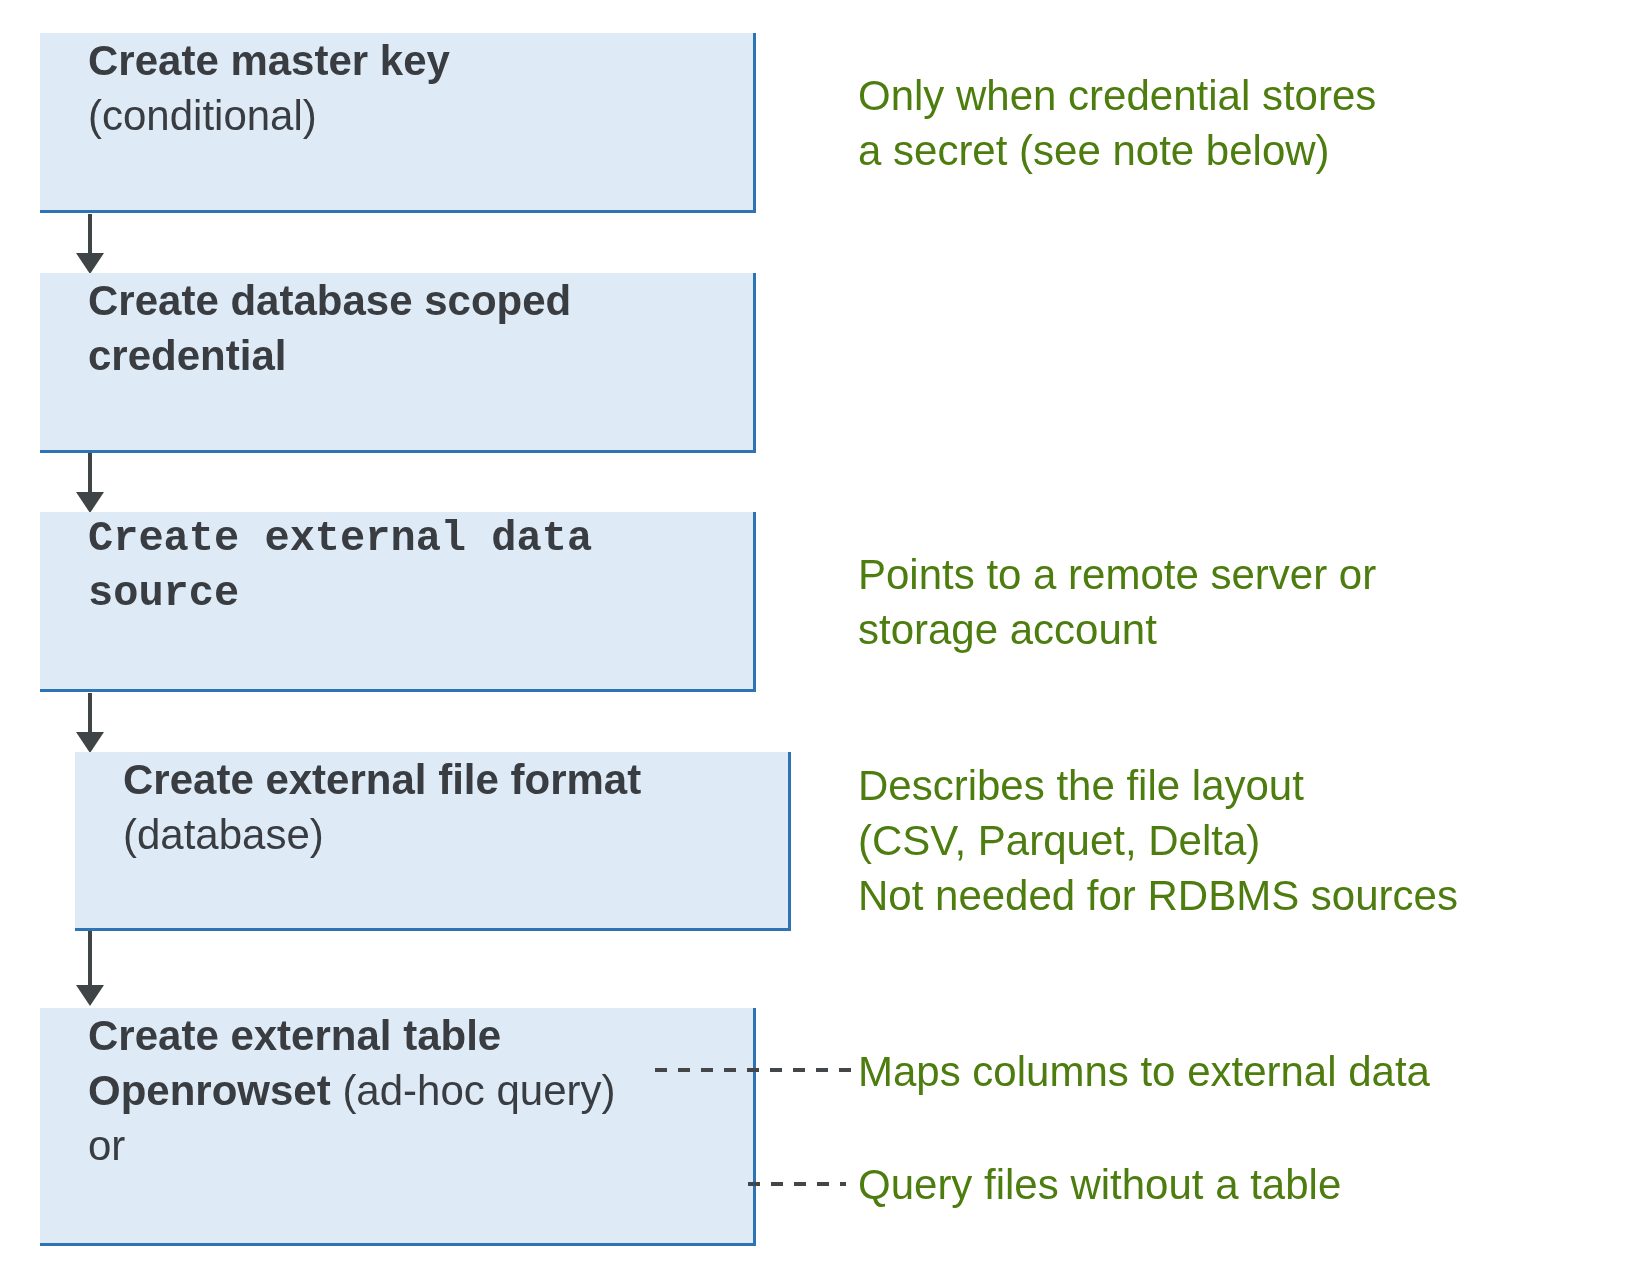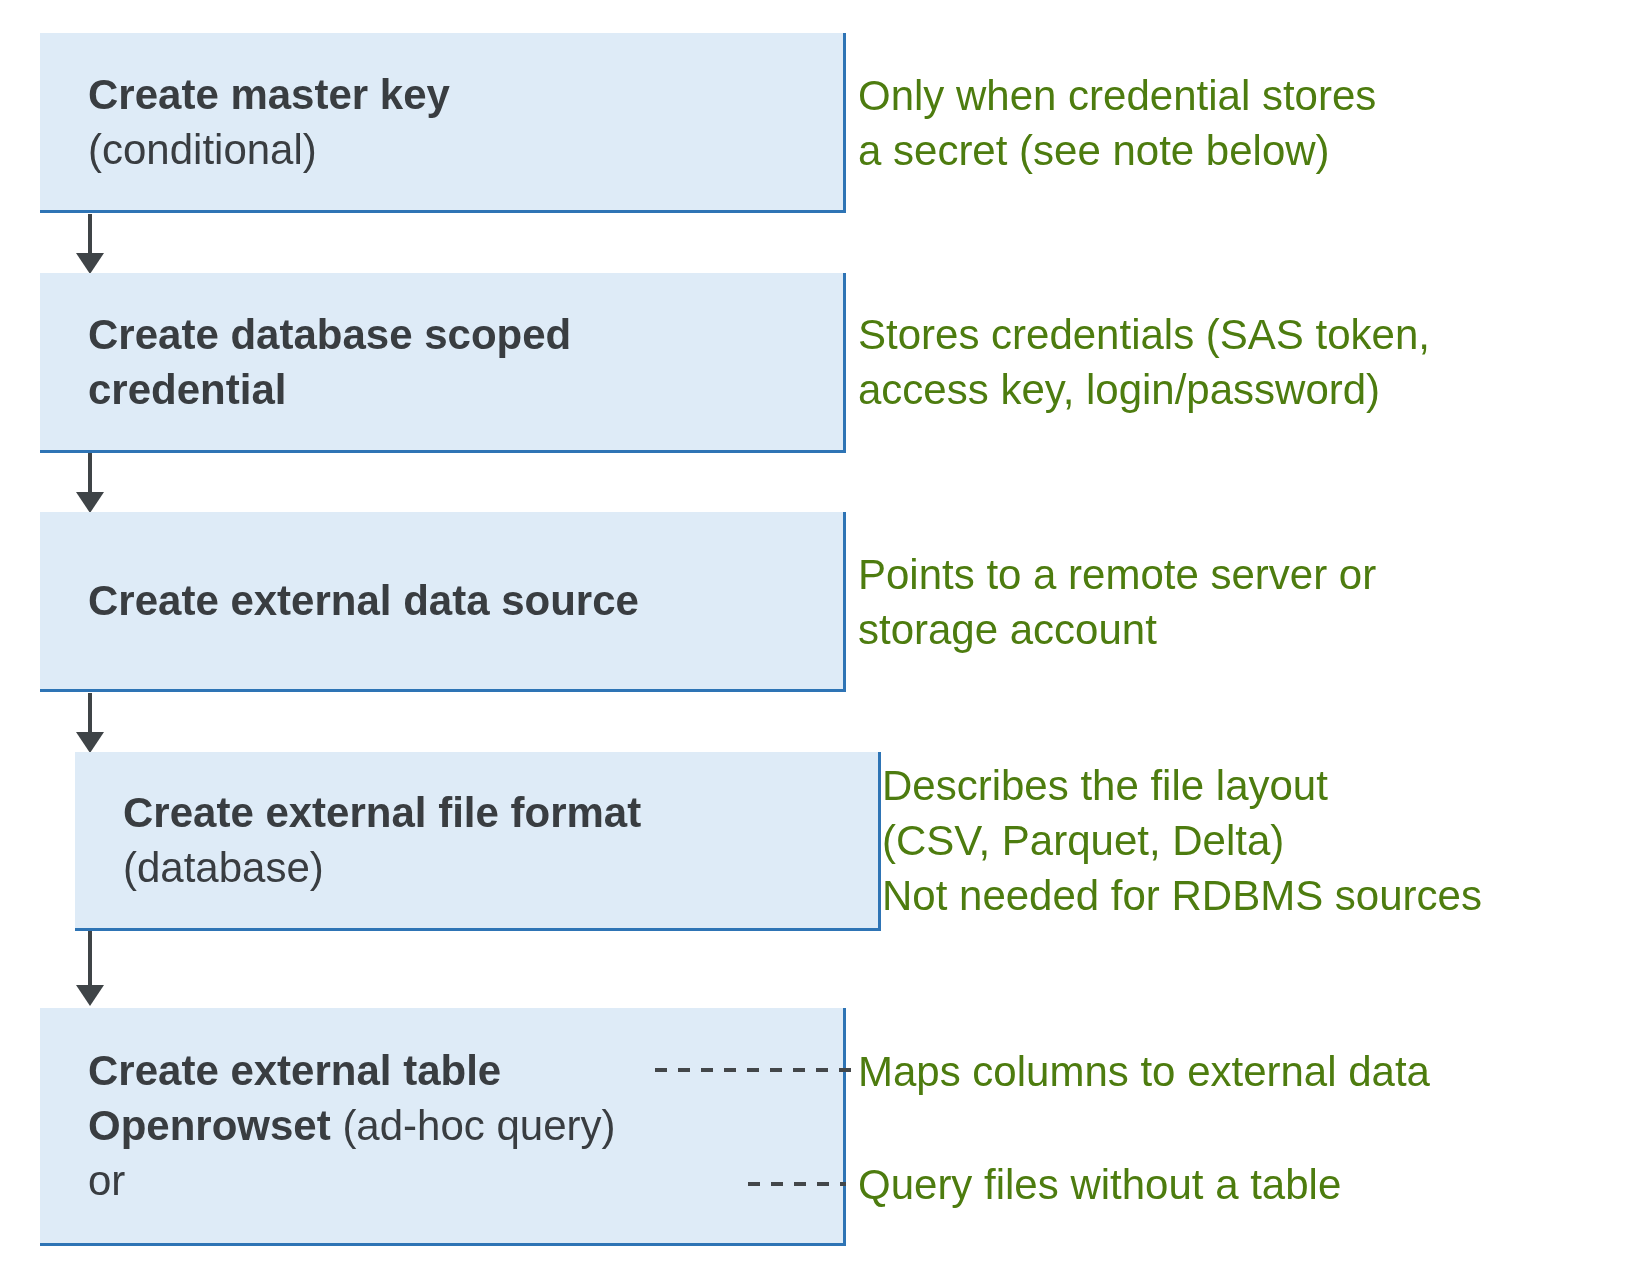--- a/index.html
+++ b/index.html
@@ -11,28 +11,28 @@
   .canvas {
     position: relative;
     width: 1638px;
     height: 1284px;
     background: #ffffff;
     overflow: hidden;
   }
   .box {
     position: absolute;
     left: 40px;
-    width: 806px;
+    width: 716px;
     box-sizing: border-box;
     background: #deebf7;
     border-right: 3px solid #2e74b5;
     border-bottom: 3px solid #2e74b5;
     display: flex;
     flex-direction: column;
-    justify-content: center;
+    justify-content: flex-start;
     padding-left: 48px;
     color: #393d41;
     font-size: 42px;
     line-height: 55px;
   }
   .box .title { font-weight: 700; white-space: pre-line; }
   .box .subtitle { font-weight: 400; }
   .box .line { white-space: pre; }
   .bold { font-weight: 700; }
   .note {
@@ -52,31 +52,31 @@
     border-top: 21px solid #3f4447;
   }
   .dash {
     position: absolute;
     height: 4px;
     background: repeating-linear-gradient(90deg, #43474a 0 12px, transparent 12px 23px);
   }
   
   #box1 { top: 33px;  height: 180px; }
   #box2 { top: 273px; height: 180px; }
-  #box3 { top: 512px; height: 180px; }
+  #box3 { top: 512px; height: 180px; font-family: Liberation Mono, monospace; }
   #box4 { top: 752px; height: 179px; margin-left: 35px; }
   #box5 { top: 1008px; height: 238px; }
   #arrow1 { top: 214px; } #arrow1 .stem { height: 39px; }
   #arrow2 { top: 453px; } #arrow2 .stem { height: 39px; }
   #arrow3 { top: 693px; } #arrow3 .stem { height: 39px; }
   #arrow4 { top: 931px; } #arrow4 .stem { height: 54px; }
   #note1 { top: 68px; }
   #note2 { top: 307px; }
   #note3 { top: 547px; }
-  #note4 { top: 758px; margin-left: 24px; }
+  #note4 { top: 758px; }
   #note5a { top: 1044px; }
   #note5b { top: 1157px; }
   #dash1 { left: 655px; top: 1068px; width: 198px; }
   #dash2 { left: 748px; top: 1182px; width: 98px; }
 </style>
 </head>
 <body>
 
 <div class="canvas">
 
@@ -89,22 +89,20 @@
 
   <div class="arrow" id="arrow1">
     <div class="stem"></div>
     <div class="head"></div>
   </div>
 
   <div class="box" id="box2">
     <div class="title">Create database scoped
 credential</div>
   </div>
-  <div class="note" id="note2">Stores credentials (SAS token,
-access key, login/password)</div>
 
   <div class="arrow" id="arrow2">
     <div class="stem"></div>
     <div class="head"></div>
   </div>
 
   <div class="box" id="box3">
     <div class="title">Create external data source</div>
   </div>
   <div class="note" id="note3">Points to a remote server or

